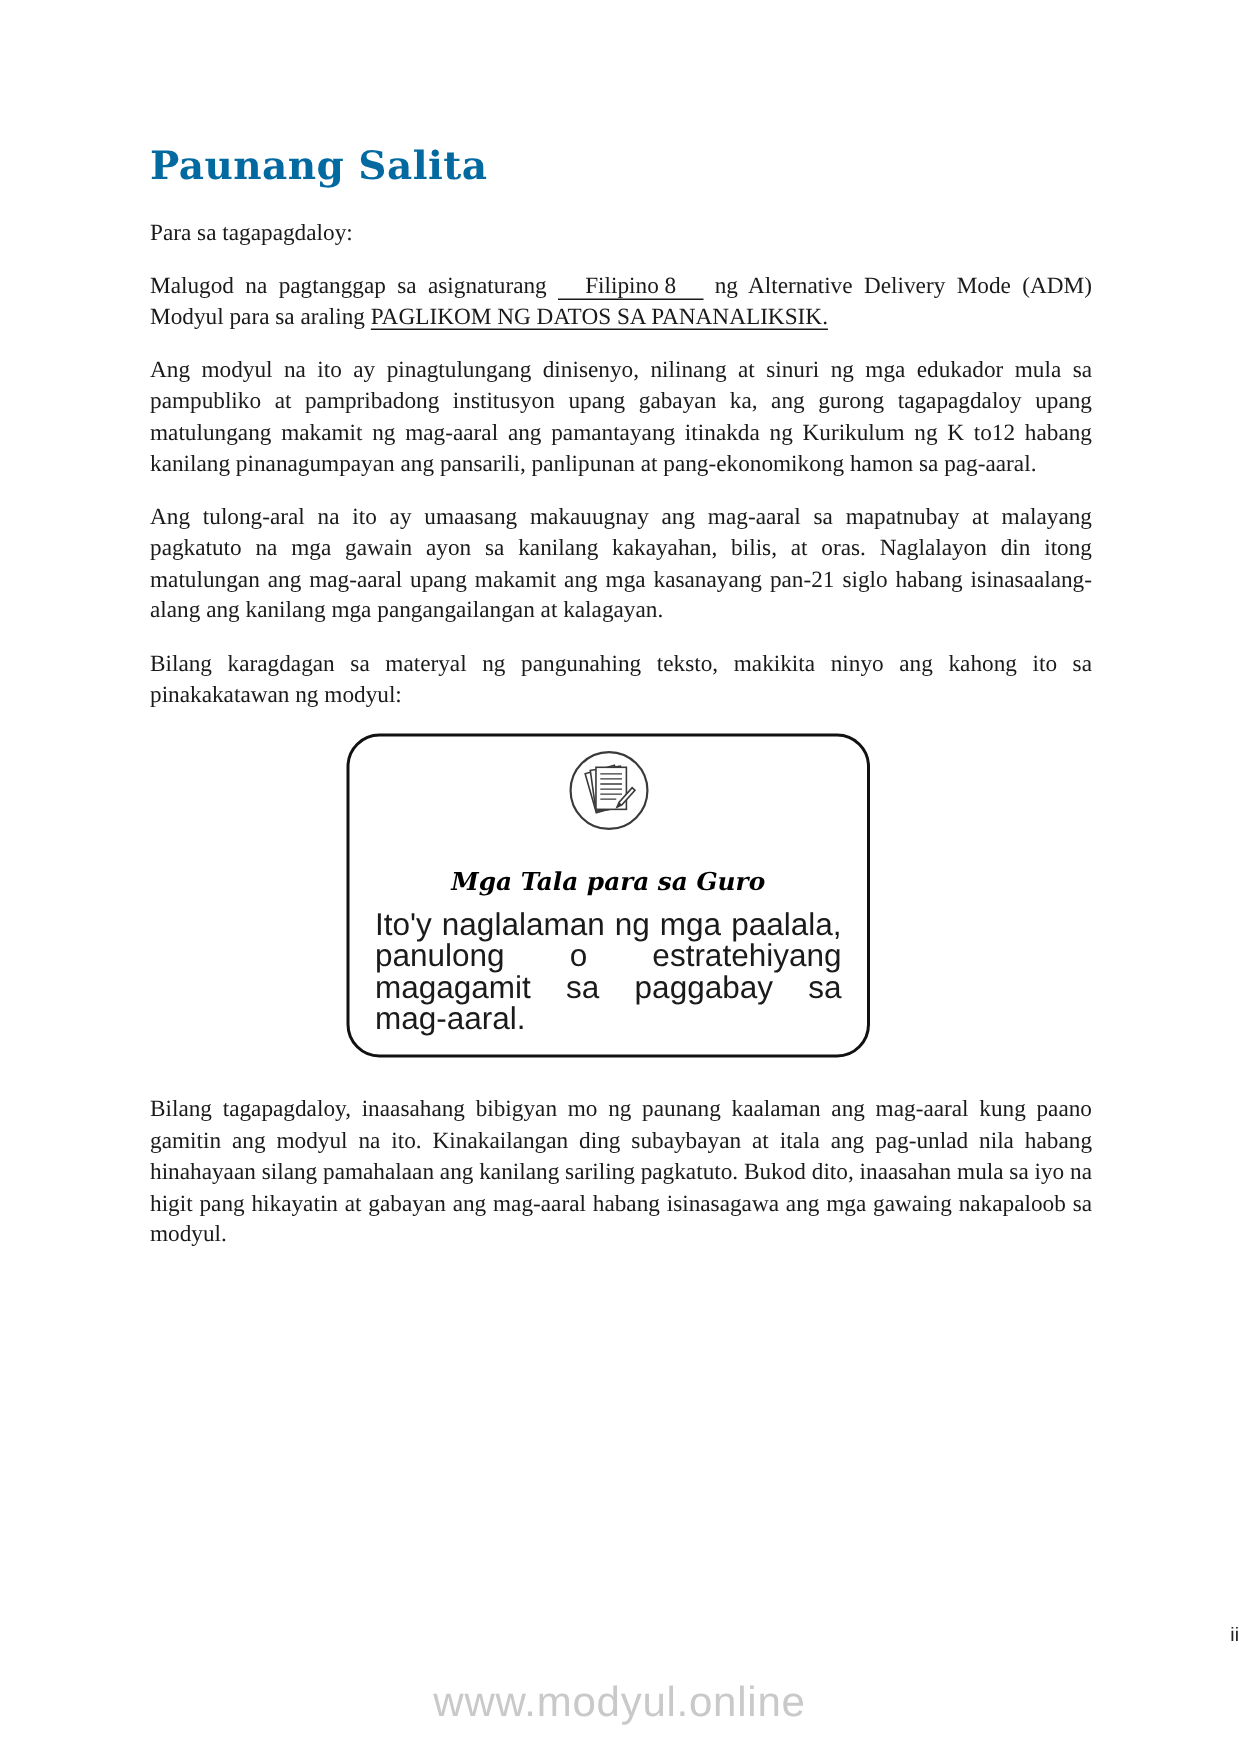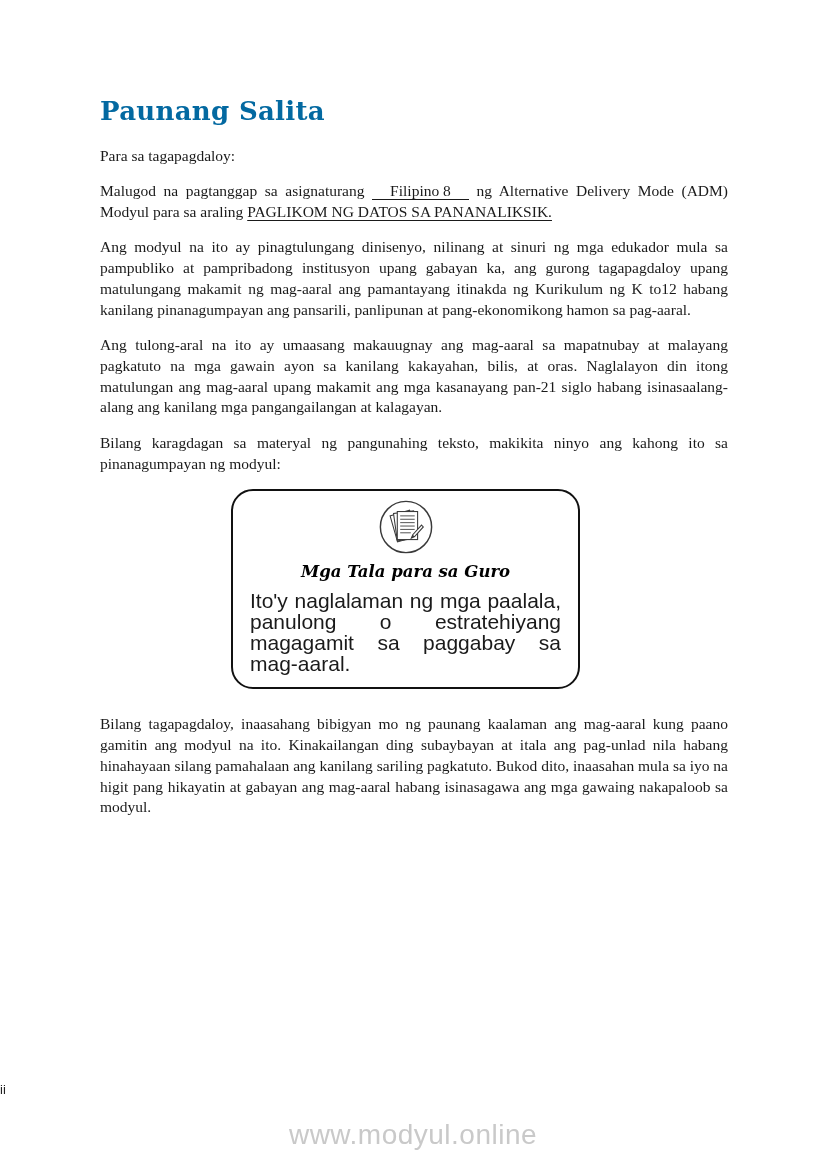--- a/index.html
+++ b/index.html
@@ -55,35 +55,35 @@
     border-radius: 22px;
     padding: 7px 17px 13px 17px;
     text-align: center;
   }
   .note-icon-wrap { line-height: 0; margin: 0 0 2px 0; }
   .note-heading {
     font-family: "DejaVu Serif", serif;
     font-weight: bold;
     font-style: italic;
     font-size: 16.5px;
-    margin: 6px 0 9px 0;
+    margin: 22px 0 9px 0;
     color: #000000;
   }
   .note-body {
     font-family: Liberation Sans, sans-serif;
     font-size: 21px;
     line-height: 21px;
     text-align: justify;
   }
   .page-number {
     position: absolute;
     top: 1082px;
     left: 0;
     width: 100%;
-    text-align: left;
+    text-align: right;
     font-family: "Liberation Sans", sans-serif;
     font-size: 13px;
     color: #222222;
   }
   .watermark {
     position: absolute;
     top: 1119px;
     left: 0;
     width: 100%;
     text-align: center;
@@ -102,21 +102,21 @@
     <h1 class="doc-title">Paunang Salita</h1>
 
     <p class="salutation">Para sa tagapagdaloy:</p>
 
     <p class="body-para"><span>Malugod na pagtanggap sa asignaturang</span> <span class="blank-underline">Filipino 8</span> <span>ng Alternative Delivery Mode (ADM) Modyul para sa araling</span> <span class="lesson-underline">PAGLIKOM NG DATOS SA PANANALIKSIK.</span></p>
 
     <p class="body-para">Ang modyul na ito ay pinagtulungang dinisenyo, nilinang at sinuri ng mga edukador mula sa pampubliko at pampribadong institusyon upang gabayan ka, ang gurong tagapagdaloy upang matulungang makamit ng mag-aaral ang pamantayang itinakda ng Kurikulum ng K to12 habang kanilang pinanagumpayan ang pansarili, panlipunan at pang-ekonomikong hamon sa pag-aaral.</p>
 
     <p class="body-para">Ang tulong-aral na ito ay umaasang makauugnay ang mag-aaral sa mapatnubay at malayang pagkatuto na mga gawain ayon sa kanilang kakayahan, bilis, at oras. Naglalayon din itong matulungan ang mag-aaral upang makamit ang mga kasanayang pan-21 siglo habang isinasaalang-alang ang kanilang mga pangangailangan at kalagayan.</p>
 
-    <p class="body-para">Bilang karagdagan sa materyal ng pangunahing teksto, makikita ninyo ang kahong ito sa pinanagumpayan ng modyul:</p>
+    <p class="body-para">Bilang karagdagan sa materyal ng pangunahing teksto, makikita ninyo ang kahong ito sa pinakakatawan ng modyul:</p>
 
     <div class="note-box">
       <div class="note-icon-wrap">
         <svg width="58" height="58" viewBox="0 0 60 60" aria-hidden="true">
           <circle cx="30" cy="30" r="26.5" fill="none" stroke="#3a3a3a" stroke-width="1.5"></circle>
           <g fill="#ffffff" stroke="#3a3a3a" stroke-width="1.1">
             <rect x="17" y="15" width="21" height="28" transform="rotate(-16 27.5 29)"></rect>
             <rect x="19" y="14.5" width="21" height="28.5" transform="rotate(-8 29.5 29)"></rect>
             <rect x="21" y="14" width="21" height="29"></rect>
           </g>

